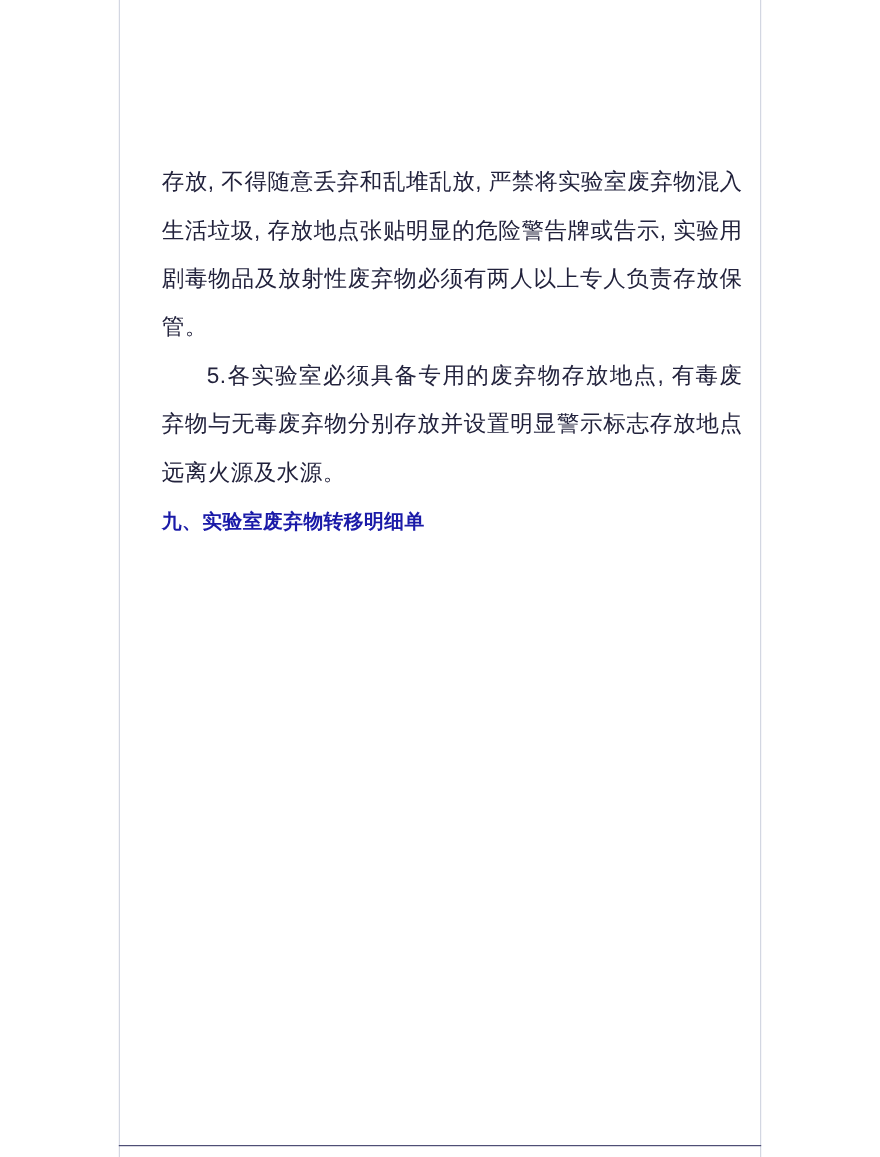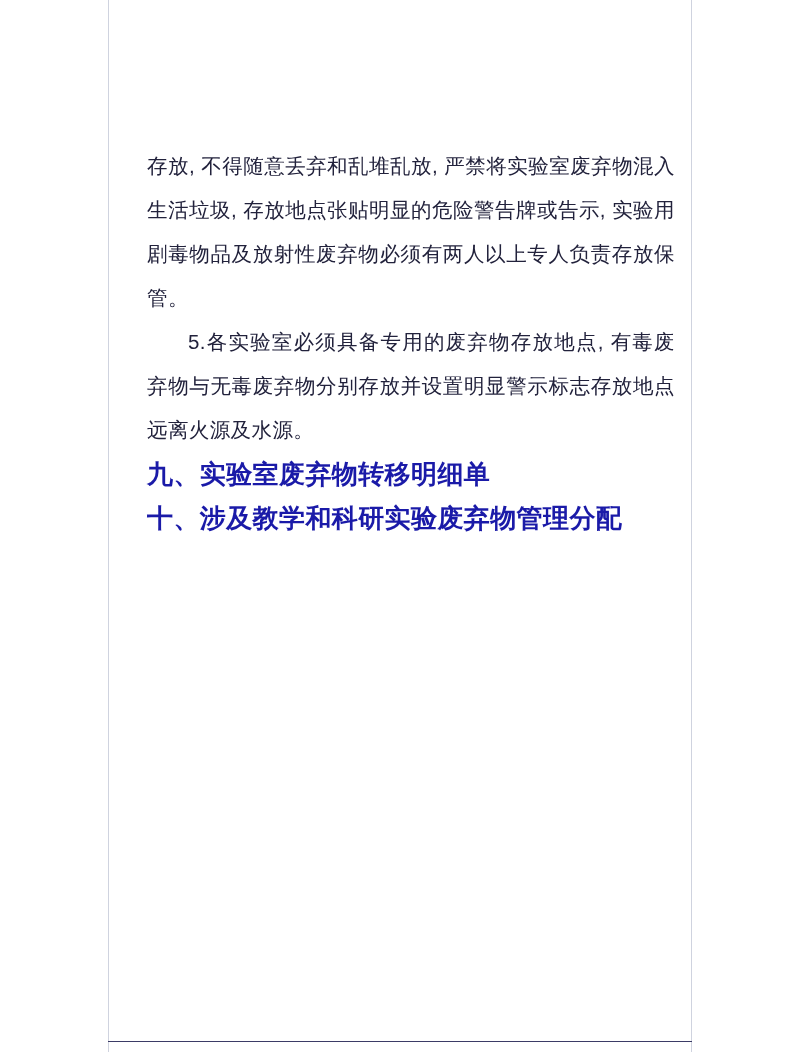--- a/index.html
+++ b/index.html
@@ -52,33 +52,32 @@
     letter-spacing: 0.4px;
     text-align: justify;
     text-justify: inter-ideograph;
   }
   p.indent {
     text-indent: 41px;
   }
   h2 {
     margin: 0;
     color: #1a1aa8;
-    font-size: 26px;
+    font-size: 18px;
     line-height: 44px;
     font-weight: bold;
     letter-spacing: 0.4px;
   }
 </style>
 </head>
 <body>
 
 <div class="page">
   <div class="rule-left"></div>
   <div class="rule-right"></div>
   <div class="rule-bottom"></div>
 
   <div class="content">
     <p>存放, 不得随意丢弃和乱堆乱放, 严禁将实验室废弃物混入生活垃圾, 存放地点张贴明显的危险警告牌或告示, 实验用剧毒物品及放射性废弃物必须有两人以上专人负责存放保管。</p>
     <p class="indent">5.各实验室必须具备专用的废弃物存放地点, 有毒废弃物与无毒废弃物分别存放并设置明显警示标志存放地点远离火源及水源。</p>
     <h2>九、实验室废弃物转移明细单</h2>
-    <h2>十、涉及教学和科研实验废弃物管理分配</h2>
   </div>
 </div>
 
 </body></html>

